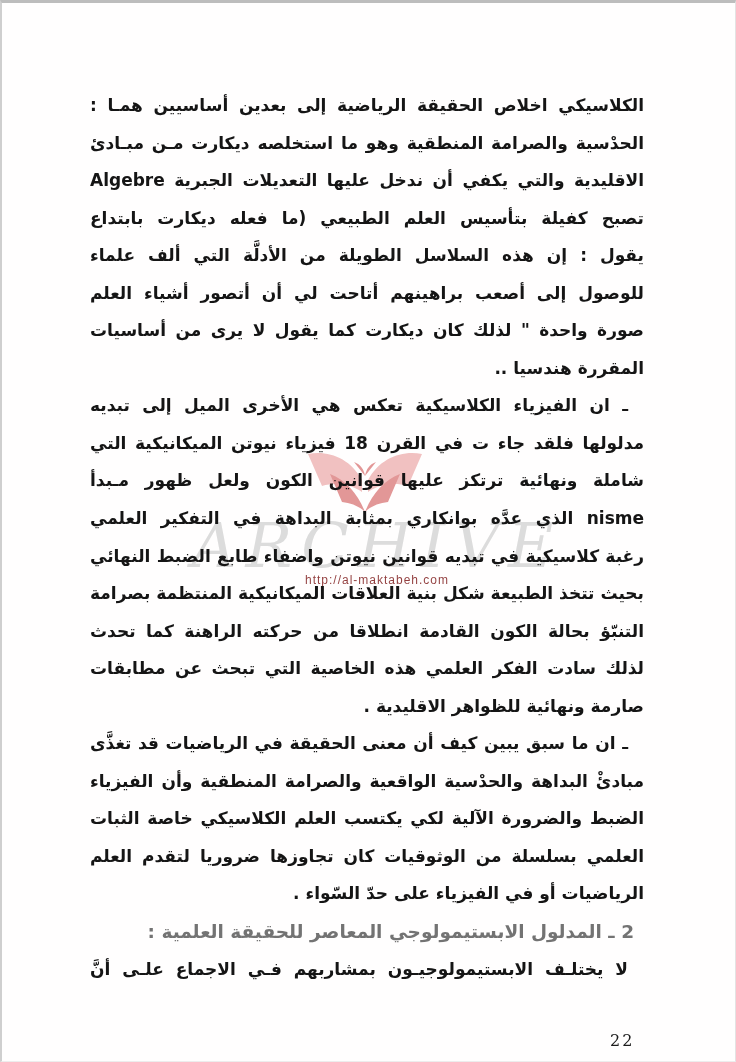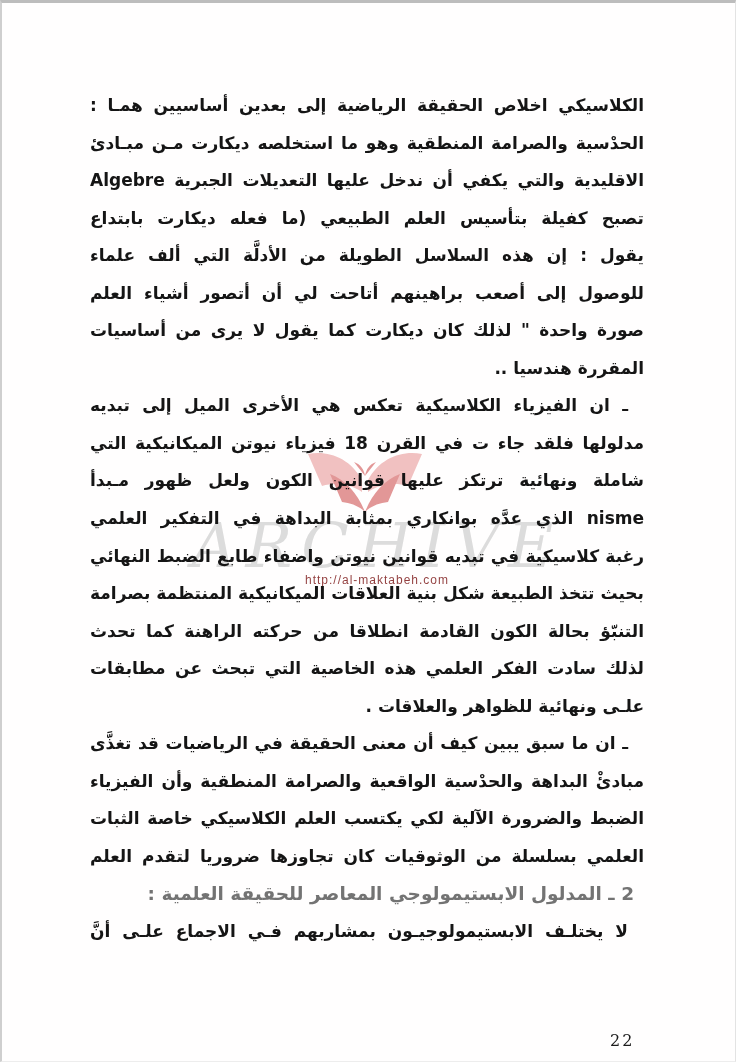--- a/index.html
+++ b/index.html
@@ -63,23 +63,24 @@
       <div class="line justify">صورة واحدة " لذلك كان ديكارت كما يقول لا يرى من أساسيات للفيزياء عدا تلـك</div>
       <div class="line short">المقررة هندسيا ..</div>
       <div class="line justify indent">ـ ان الفيزياء الكلاسيكية تعكس هي الأخرى الميل إلى تبديه الحقيقـــة وتوحيـــد</div>
       <div class="line justify">مدلولها فلقد جاء ت في القرن 18 فيزياء نيوتن الميكانيكية التي تحدثت عن مبادئْ</div>
       <div class="line justify">شاملة ونهائية ترتكز عليها قوانين الكون ولعل ظهور مـبدأ الحتمـــية ⁦Determi-⁩</div>
       <div class="line justify">nisme الذي عدَّه بوانكاري بمثابة البداهة في التفكير العلمي الفيزيائي ما يعكس</div>
       <div class="line justify">رغبة كلاسيكية في تبديه قوانين نيوتن واضفاء طابع الضبط النهائي على قضاياهـا</div>
       <div class="line justify">بحيث تتخذ الطبيعة شكل بنية العلاقات الميكانيكية المنتظمة بصرامة تمكن العالم من</div>
       <div class="line justify">التنبّؤ بحالة الكون القادمة انطلاقا من حركته الراهنة كما تحدث لابلاص مرّة .</div>
       <div class="line justify">لذلك سادت الفكر العلمي هذه الخاصية التي تبحث عن مطابقات نهائية وتحديـــدات</div>
-      <div class="line short">علـى ونهائية للظواهر والعلاقات .</div>
+      <div class="line short">صارمة ونهائية للظواهر الاقليدية .</div>
       <div class="line justify indent">ـ ان ما سبق يبين كيف أن معنى الحقيقة في الرياضيات قد تغذَّى كلاسيكيا من</div>
       <div class="line justify">مبادئْ البداهة والحدْسية الواقعية والصرامة المنطقية وأن الفيزياء قد أضافت مبادئْ</div>
       <div class="line justify">الضبط والضرورة الآلية لكي يكتسب العلم الكلاسيكي خاصة الثبات ويسلم العقـل</div>
       <div class="line justify">العلمي بسلسلة من الوثوقيات كان تجاوزها ضروريا لتقدم العلم وتجديد بنيته فـي</div>
+      <div class="line short">الرياضيات أو في الفيزياء على حدّ السّواء .</div>
       <div class="line heading">2 ـ المدلول الابستيمولوجي المعاصر للحقيقة العلمية :</div>
       <div class="line justify indent">لا يختلـف الابستيمولوجيـون بمشاربهم فـي الاجماع علـى أنَّ المفهــــوم</div>
     </div>
 
   <div class="page-number">22</div>
 </div>
 
 </body></html>

